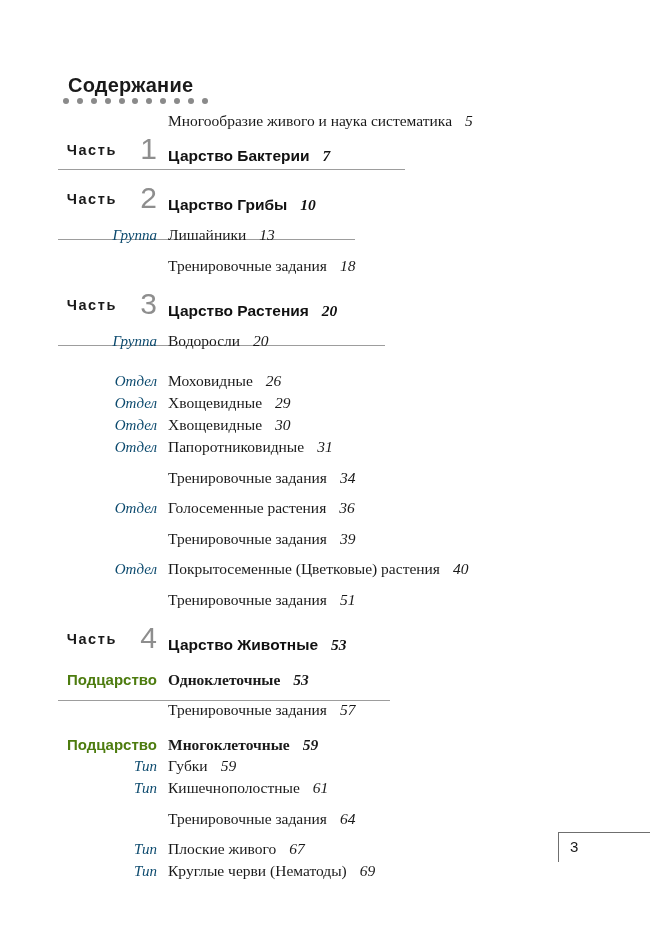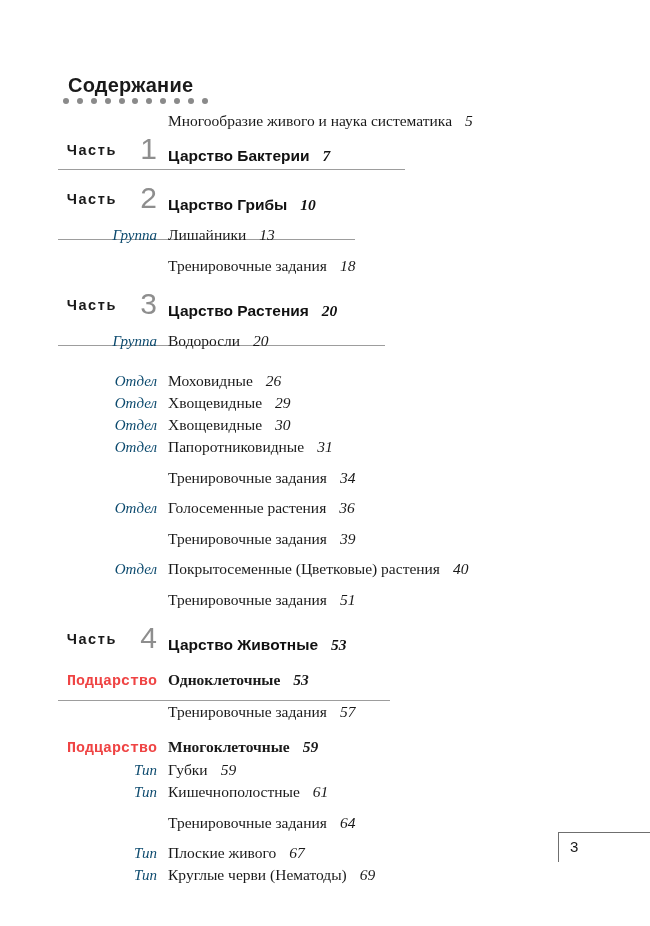--- a/index.html
+++ b/index.html
@@ -77,22 +77,22 @@
     line-height: 21px;
     white-space: nowrap;
   }
   .label.rank-italic {
     font-style: italic;
     font-family: "Liberation Serif", "DejaVu Serif", serif;
     color: #0c4a6e;
   }
   .label.rank-bold {
     font-weight: bold;
-    font-family: Liberation Mono, monospace;
-    color: #ef4444;
+    font-family: Liberation Sans, sans-serif;
+    color: #4d7c0f;
   }
   .label.part {
     font-family: "Liberation Sans", "DejaVu Sans", sans-serif;
     font-weight: bold;
     font-size: 14.5px;
     letter-spacing: 1.6px;
     position: relative;
     padding-right: 0;
     text-align: right;
   }

